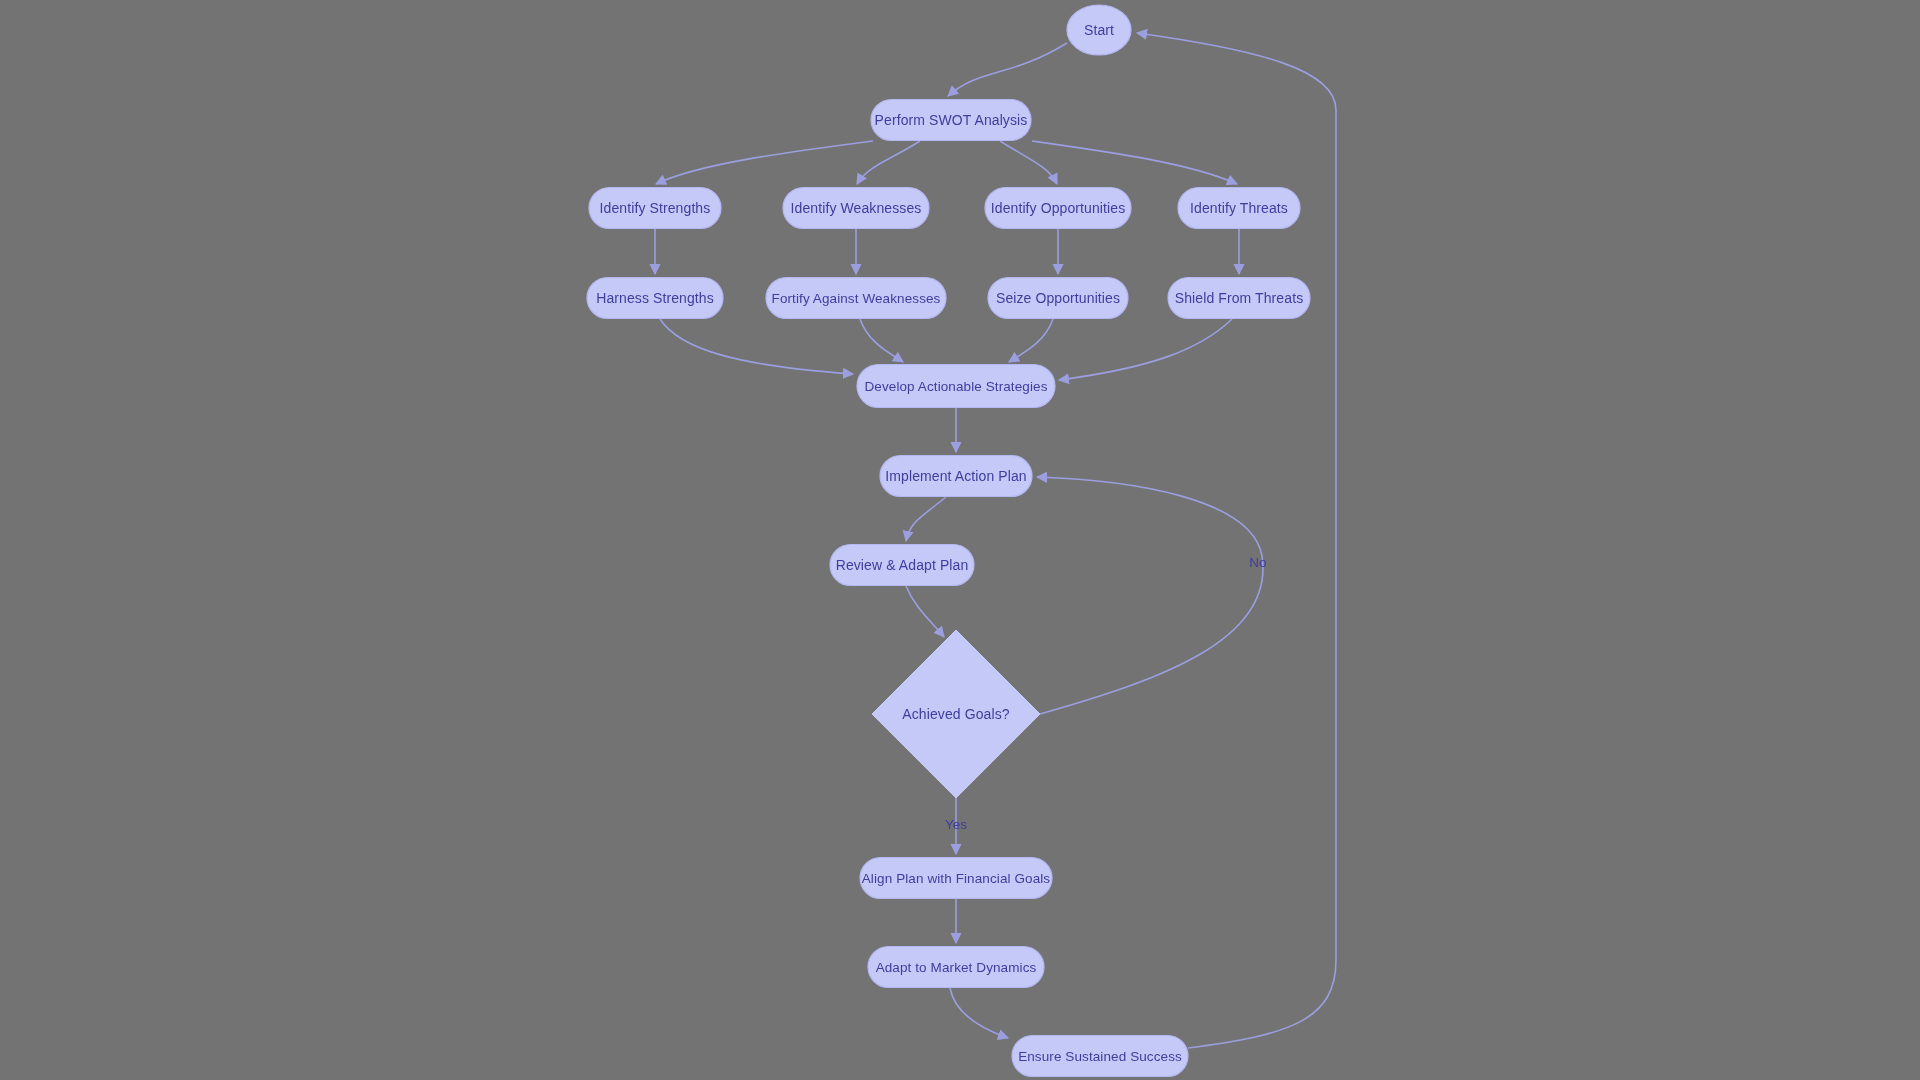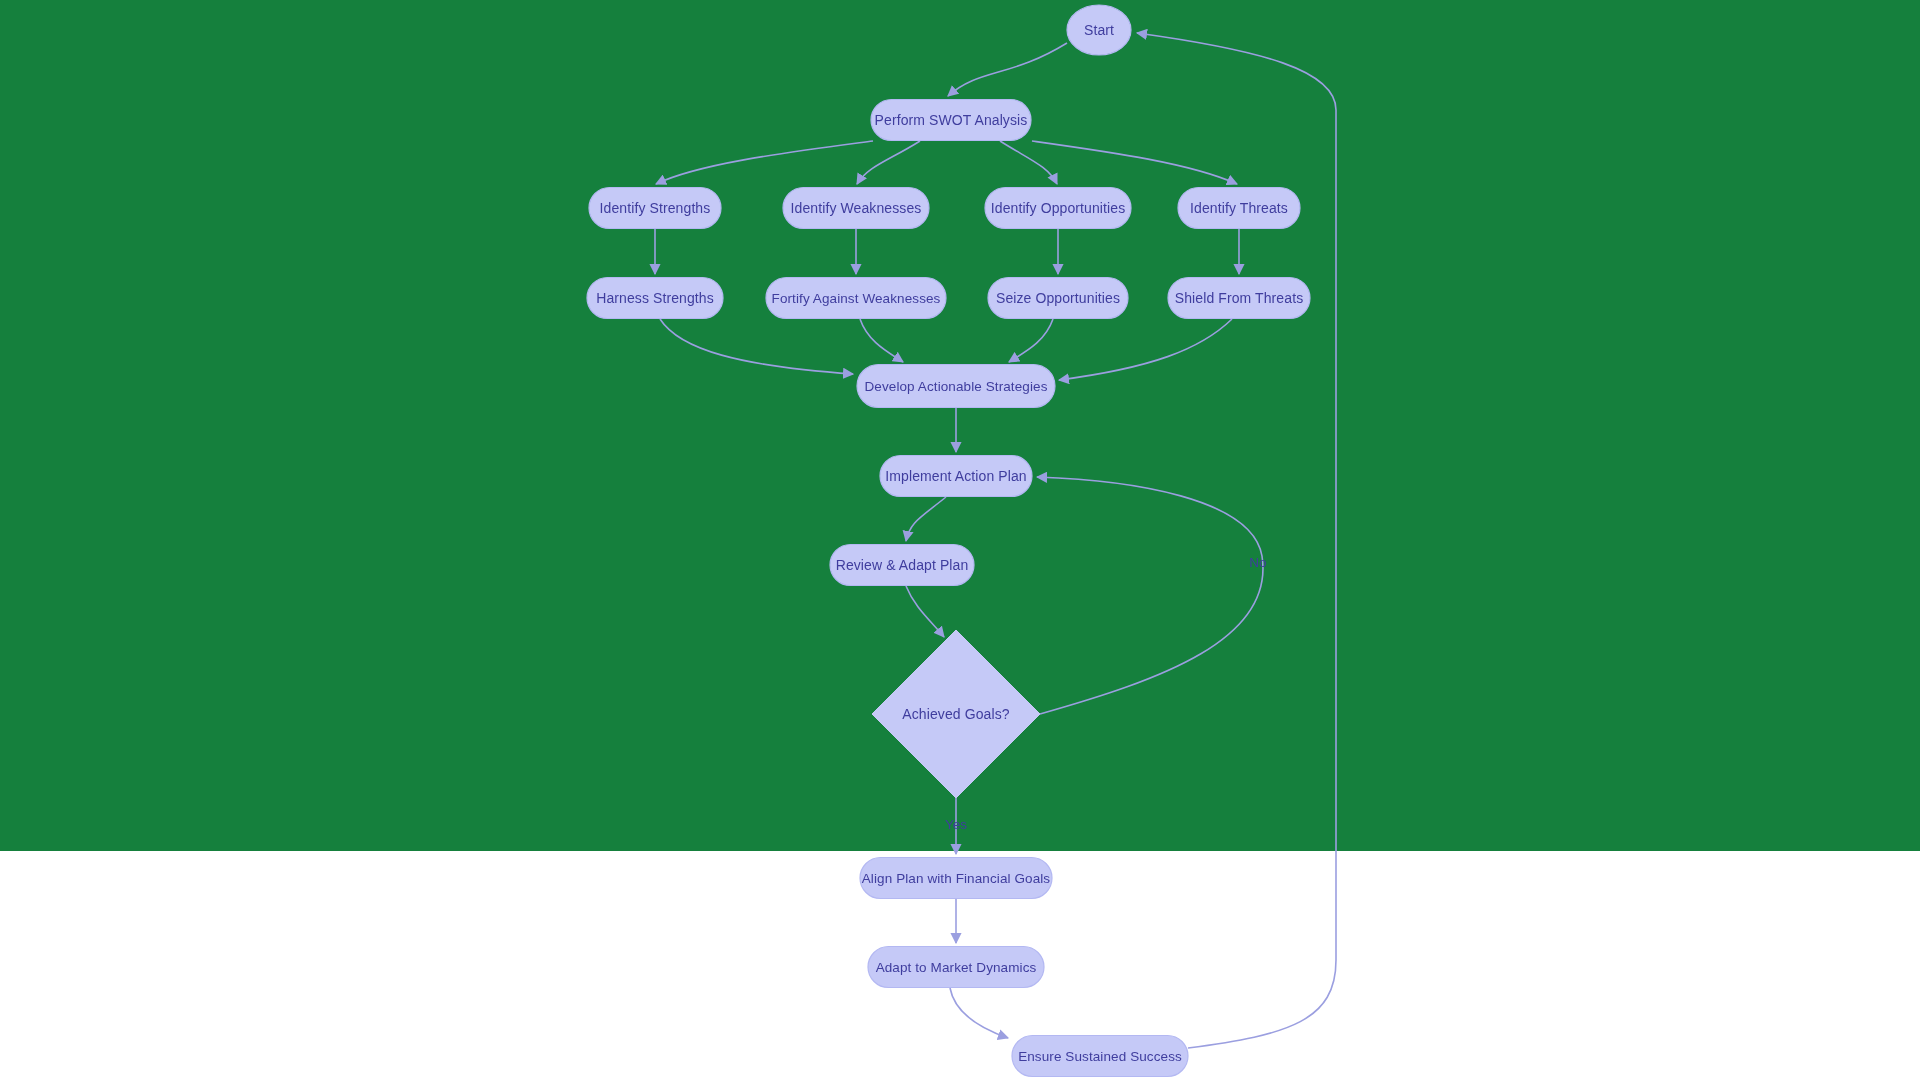--- a/index.html
+++ b/index.html
@@ -10,22 +10,22 @@
   }
   body {
     width: 1920px;
     height: 1080px;
     overflow: hidden;
     font-family: "Liberation Sans", sans-serif;
   }
   #canvas {
     position: relative;
     width: 1920px;
-    height: 851px;
-    background: #15803d;
+    height: 1080px;
+    background: #737373;
   }
   #flow-svg {
     position: absolute;
     top: 0;
     left: 0;
     width: 1920px;
     height: 1080px;
   }
   .edge-path {
     fill: none;

